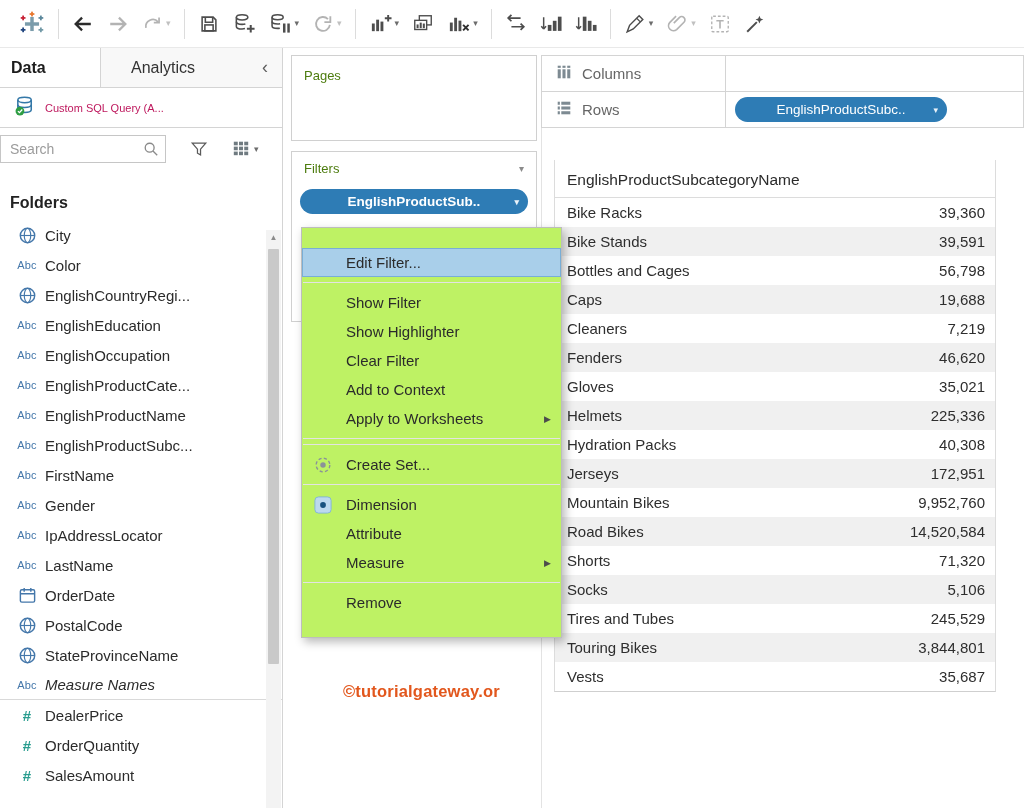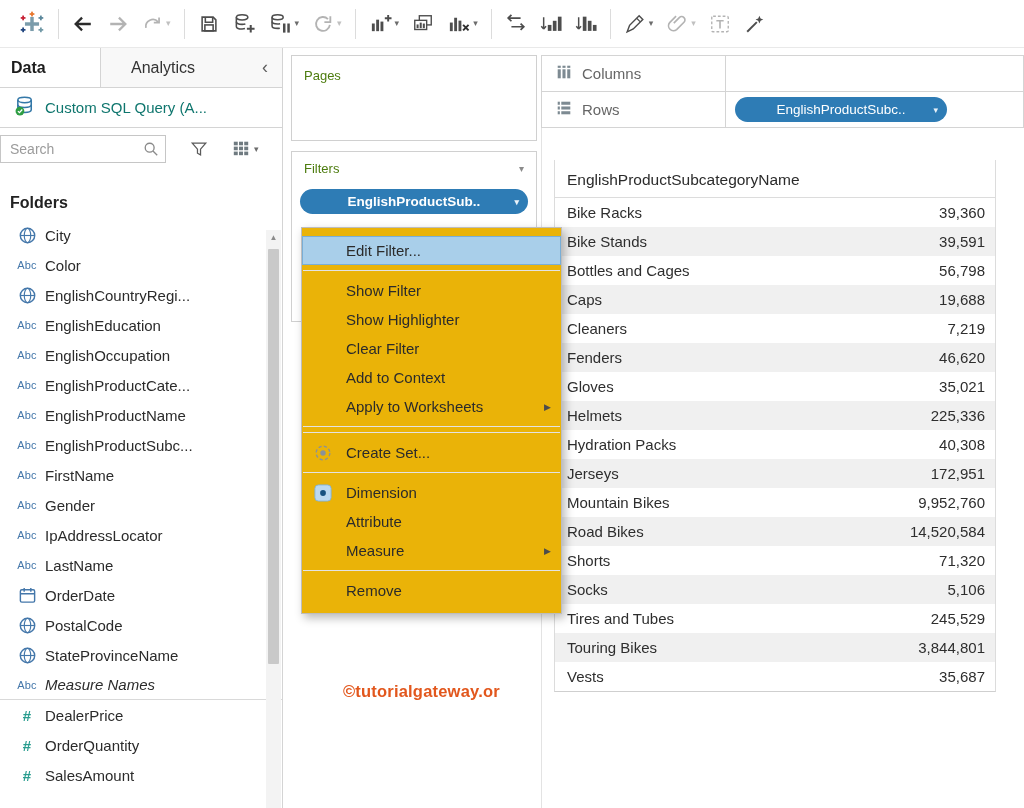--- a/index.html
+++ b/index.html
@@ -17,21 +17,21 @@
   .tbtn svg{display:block}
   .caret{font-size:9px;color:#6c6c6c;line-height:1}
 
   
   .left-panel{position:absolute;left:0;top:48px;width:283px;height:760px;background:#fff;border-right:1px solid #d4d4d4;overflow:hidden}
   .tabs{display:flex;height:40px;border-bottom:1px solid #d4d4d4}
   .tab-data{width:100px;display:flex;align-items:center;padding-left:11px;font-size:16px;font-weight:700;color:#1c1c1c;background:#fff;cursor:pointer}
   .tab-analytics{flex:1;display:flex;align-items:center;padding-left:30px;font-size:16px;color:#333;background:#f8f8f8;border-left:1px solid #d4d4d4;cursor:pointer}
   .collapse{width:34px;display:flex;align-items:center;justify-content:center;color:#5d5d5d;background:#f8f8f8;font-size:18px;cursor:pointer}
   .datasource{height:40px;display:flex;align-items:center;gap:8px;padding:0 14px;border-bottom:1px solid #d4d4d4;cursor:pointer}
-  .ds-label{font-size:15px;color:#0f766e;white-space:nowrap}
+  .ds-label{font-size:11px;color:#be185d;white-space:nowrap}
   .search-row{display:flex;align-items:center;gap:24px;padding:7px 10px 5px 0;height:40px}
   .searchbox{width:166px;height:28px;border:1px solid #c6c6c6;display:flex;align-items:center;padding:0 6px 0 9px;background:#fff}
   .searchbox input{border:none;outline:none;flex:1;min-width:0;font-size:14px;font-family:inherit;color:#333;background:transparent}
   .searchbox input::placeholder{color:#9b9b9b}
   .sicon{display:flex;align-items:center;cursor:pointer}
   .grid-group{gap:4px}
   .folders-label{font-size:16px;font-weight:700;color:#222;padding:26px 0 8px 10px}
   .field-list{list-style:none}
   .field{height:30px;display:flex;align-items:center;padding-left:14px;font-size:15px;color:#2b2b2b;cursor:pointer;white-space:nowrap}
   .field.italic .flabel{font-style:italic}
@@ -65,21 +65,21 @@
   
   .sheet{position:absolute;left:541px;top:128px;width:483px;height:680px;background:#fff;border-left:1px solid #e3e3e3}
   .tbl{position:absolute;left:12px;top:32px;width:442px;border-left:1px solid #dcdcdc;border-right:1px solid #dcdcdc;border-bottom:1px solid #cfcfcf;background:#fff}
   .tbl-head{height:38px;display:flex;align-items:flex-end;padding:0 0 8px 12px;font-size:15.5px;color:#2b2b2b;border-bottom:1px solid #dcdcdc;cursor:pointer}
   .trow{height:29px;display:flex;align-items:center;justify-content:space-between;padding:0 10px 0 12px;font-size:15px;color:#2e2e2e}
   #table-body .trow:nth-child(even){background:#f0f0f0}
   .tname{white-space:nowrap}
   .tval{white-space:nowrap}
 
   
-  .menu{position:absolute;left:301px;top:227px;width:261px;background:#eab308;border:1px solid #bdbdbd;box-shadow:3px 4px 9px rgba(0,0,0,.28);padding:8px 0;z-index:100}
+  .menu{position:absolute;left:301px;top:227px;width:261px;background:#bef264;border:1px solid #bdbdbd;box-shadow:3px 4px 9px rgba(0,0,0,.28);padding:20px 0;z-index:100}
   .mi{height:29px;display:flex;align-items:center;padding-left:44px;position:relative;font-size:15px;color:#2b2b2b;cursor:pointer}
   .mi.hl{background:#a9cfea;box-shadow:inset 0 0 0 1px #79aed6}
   .mi .micon{position:absolute;left:9px;width:24px;display:flex;justify-content:center;align-items:center}
   .mi .sub{position:absolute;right:10px;font-size:9px;color:#4c4c4c}
   .msep{height:1px;background:#e3e3e3;margin:5px 1px}
 
   
   .watermark{position:absolute;left:343px;top:682px;font-size:16.5px;font-weight:700;letter-spacing:.2px}
 </style>
 </head>

